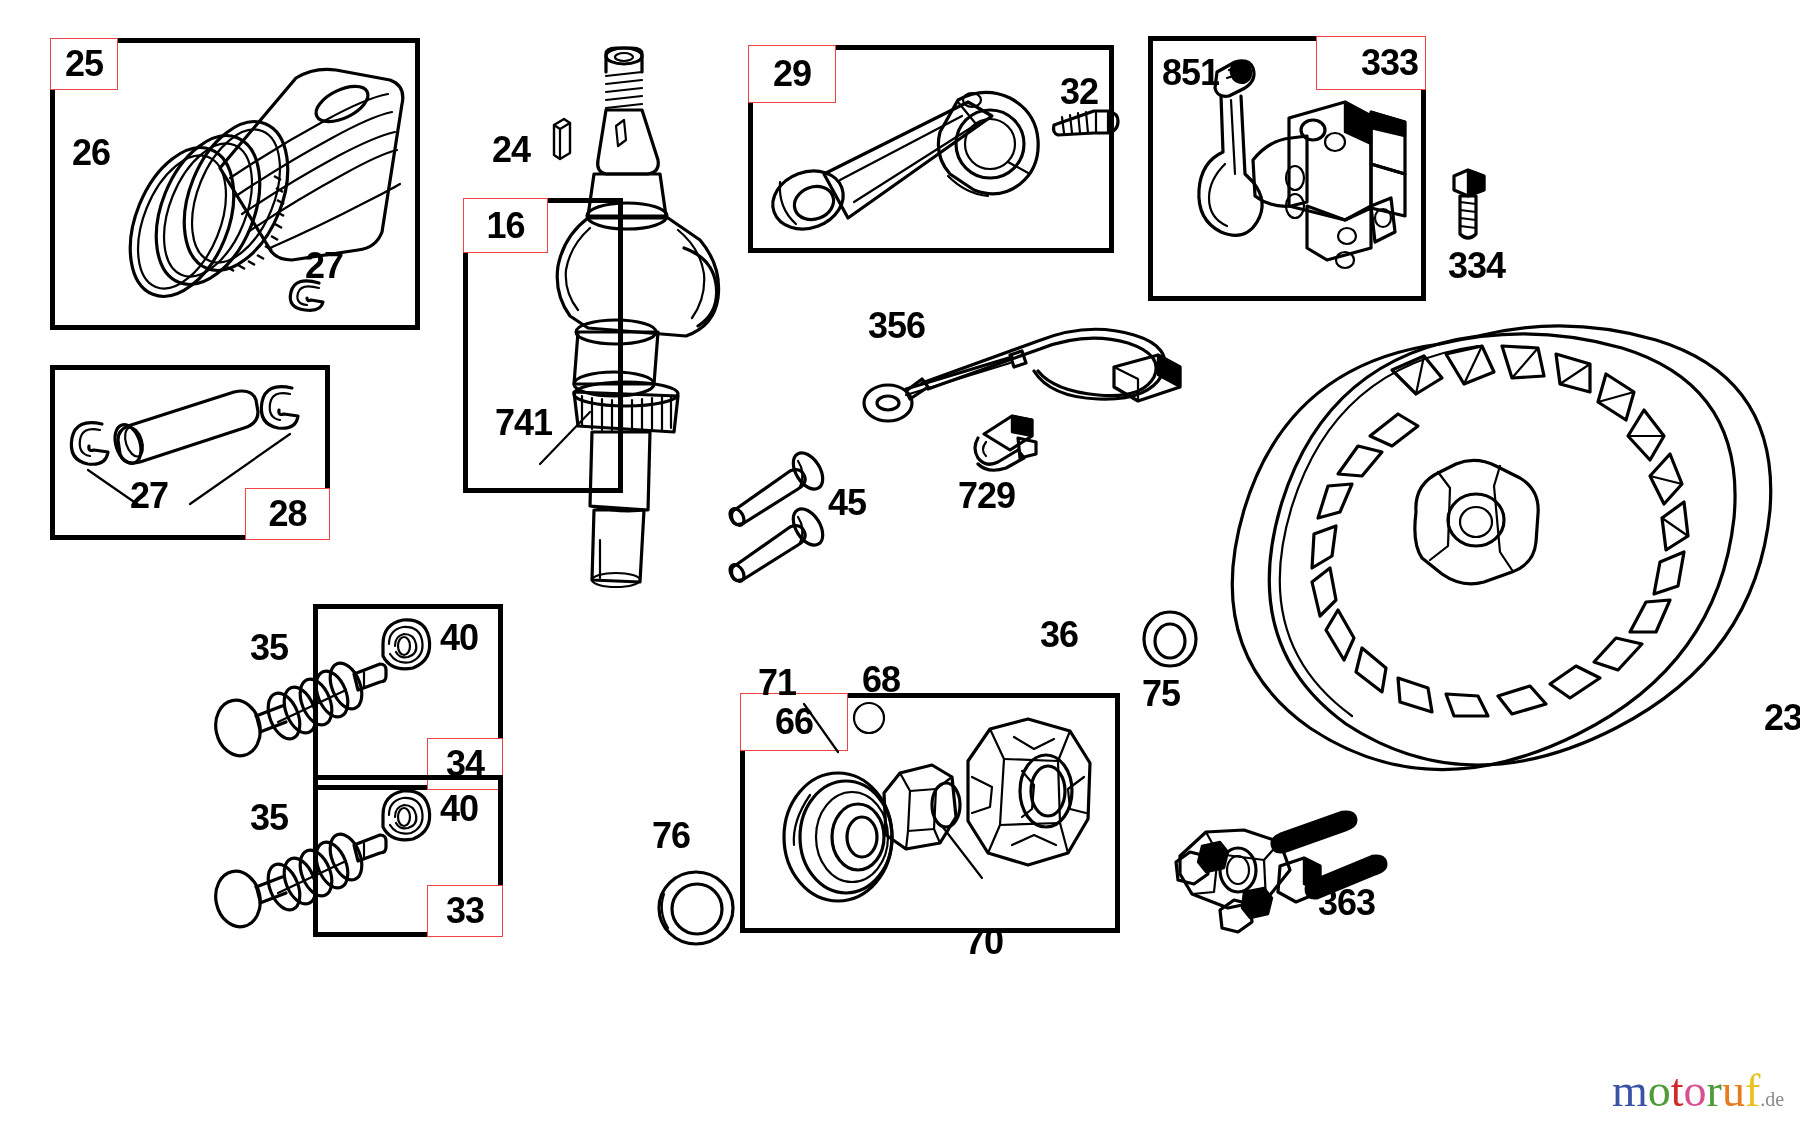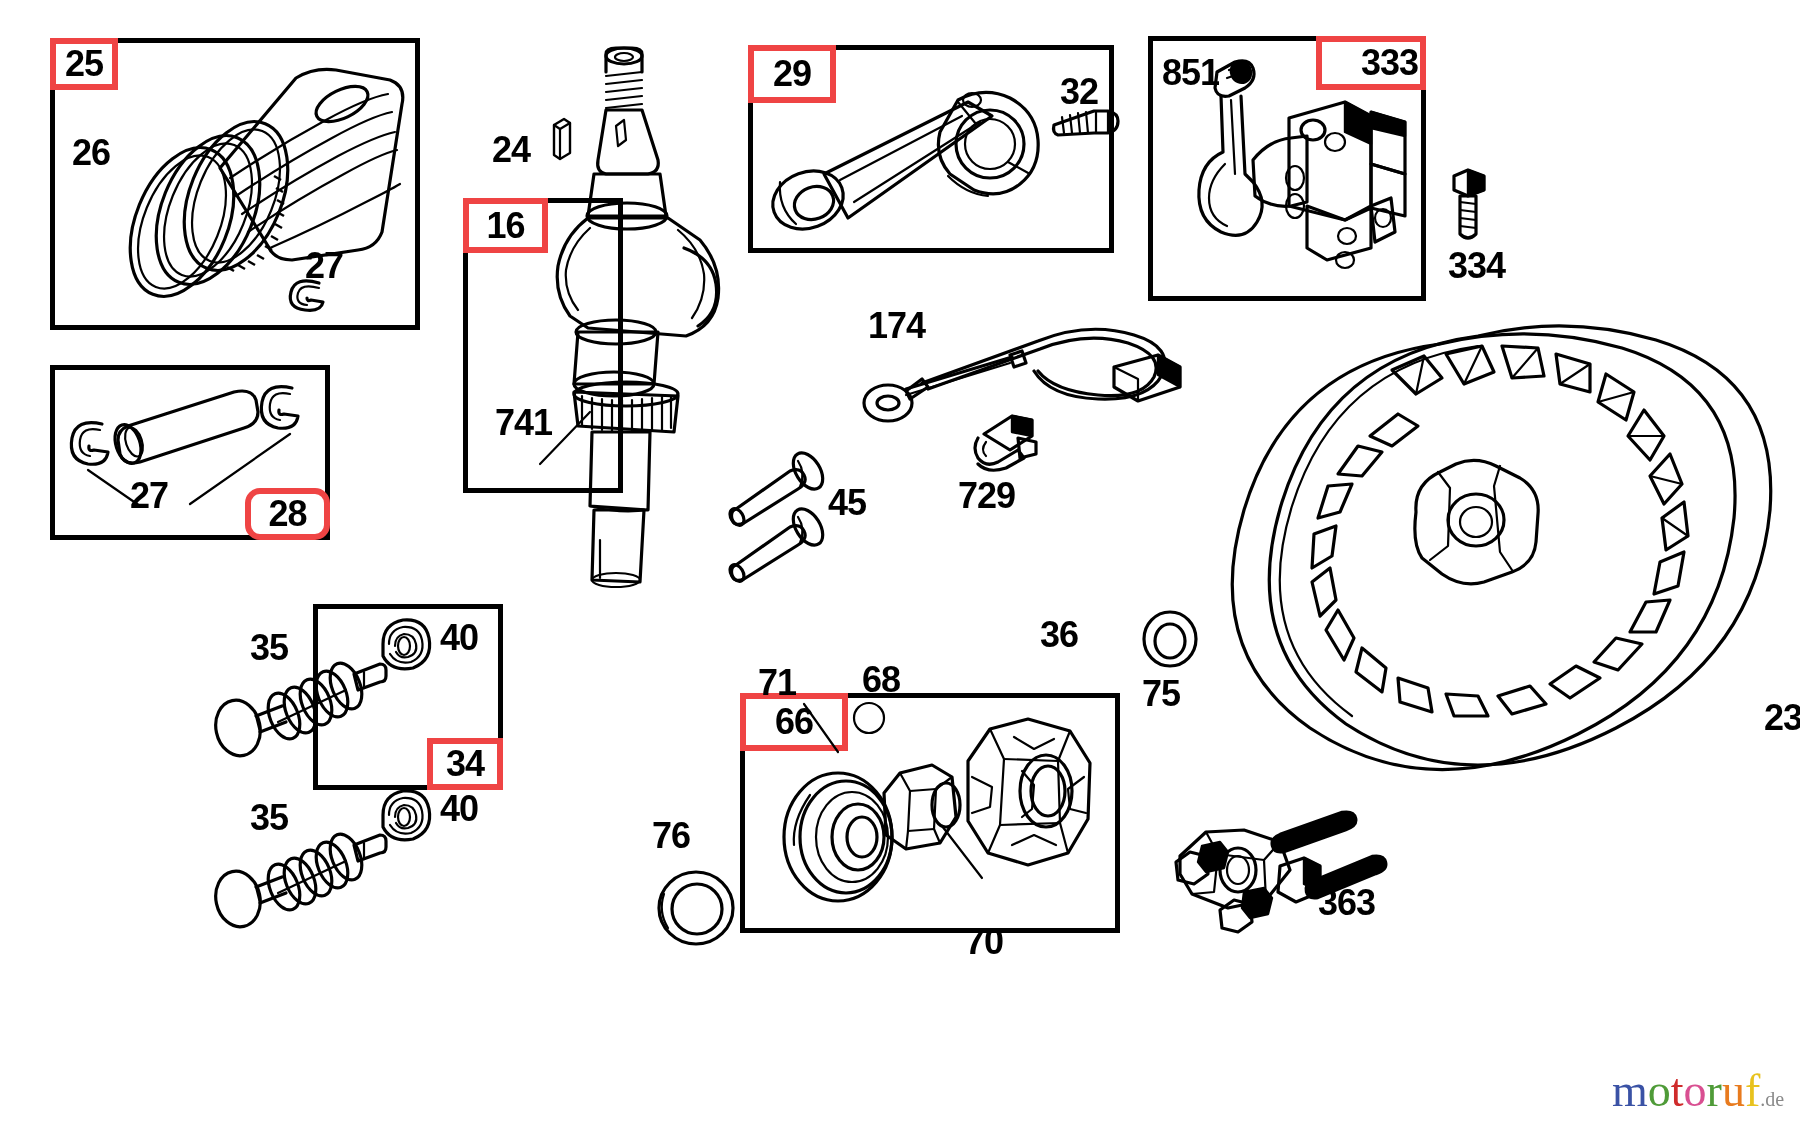--- a/index.html
+++ b/index.html
@@ -8,21 +8,21 @@
     font-family:"Liberation Sans", sans-serif;
     width:1800px;height:1126px;
     position:relative;overflow:hidden;
     -webkit-font-smoothing:antialiased;
   }
   #sheet{position:absolute;inset:0;background:#fff;}
 
   
   .grp{position:absolute;border:5px solid #000;box-sizing:border-box;background:transparent;}
   .tag{
-    position:absolute;border:6px solid #ef4444;box-sizing:border-box;background:#fff;
+    position:absolute;border:1px solid #ef4444;box-sizing:border-box;background:#fff;
     font-weight:bold;color:#000;display:flex;align-items:center;justify-content:center;
     letter-spacing:-1px;line-height:1;
   }
   
   .tag.tl{left:-5px;top:-5px;}
   .tag.tr{right:-5px;top:-5px;padding-left:37px;}
   .tag.br{right:-5px;bottom:-5px;}
 
   
   .lbl{
@@ -89,21 +89,21 @@
 
   <div class="lbl" style="left:72px;top:135px;font-size:36px;">26</div>
 
   <svg style="position:absolute;left:283px;top:272px;width:52px;height:42px;" viewBox="0 0 52 42">
     <path class="pt" d="M36 11 Q12 4 8 20 Q4 36 22 38 Q38 40 40 30 L28 28 Q24 30 24 26"></path>
     <path class="pt-thin" d="M36 16 Q18 11 15 21 Q12 32 24 33"></path>
   </svg>
   <div class="lbl" style="left:305px;top:248px;font-size:36px;">27</div>
 
   <div class="grp" style="left:50px;top:365px;width:280px;height:175px;">
-    <div class="tag br" style="width:85px;height:52px;font-size:36px;border-radius:15px;">28</div>
+    <div class="tag br" style="width:85px;height:52px;font-size:36px;">28</div>
   </div>
 
   <svg style="position:absolute;left:62px;top:378px;width:260px;height:130px;" viewBox="0 0 260 130">
 
     <g transform="translate(6 38)">
       <path class="pt" d="M34 8 Q8 2 4 22 Q0 44 20 48 Q38 50 40 36 L26 34 Q20 36 21 30"></path>
       <path class="pt-thin" d="M32 14 Q14 10 12 24 Q10 38 22 40"></path>
     </g>
 
     <g>
@@ -295,21 +295,21 @@
     <path class="pt" d="M66 74 L178 34 Q224 16 266 28 Q302 40 292 62 Q280 84 236 80 Q192 76 176 56"></path>
 
     <path class="pt" d="M44 74 L150 42"></path>
     <path class="pt-thin" d="M44 80 L148 48"></path>
     <path class="pt" d="M148 40 L160 36 L164 48 L152 52 Z"></path>
 
     <path class="pt" d="M252 52 L296 40 L318 52 L318 72 L276 86 L252 72 Z"></path>
     <path class="pt-f" d="M296 40 L318 52 L318 72 L296 60 Z"></path>
     <path class="pt-thin" d="M252 52 L276 64 L276 86"></path>
   </svg>
-  <div class="lbl" style="left:868px;top:308px;font-size:36px;">174</div>
+  <div class="lbl" style="left:868px;top:308px;font-size:36px;">356</div>
 
   <svg style="position:absolute;left:970px;top:408px;width:72px;height:62px;" viewBox="0 0 72 62">
     <path class="pt" d="M14 26 L42 8 L62 12 L62 28 L40 42 Z"></path>
     <path class="pt-f" d="M42 8 L62 12 L62 28 L42 24 Z"></path>
     <path class="pt" d="M8 30 Q2 40 8 50 Q16 60 28 54 L48 42 L54 50 L36 60 Q18 66 8 56"></path>
     <path class="pt-thin" d="M16 34 Q10 42 16 48"></path>
     <path class="pt" d="M48 30 L66 34 L66 46 L50 50 Z"></path>
   </svg>
   <div class="lbl" style="left:958px;top:478px;font-size:36px;">729</div>
 
@@ -417,20 +417,23 @@
   <div class="lbl" style="left:250px;top:630px;font-size:36px;">35</div>
 
   <svg style="position:absolute;left:373px;top:614px;width:64px;height:62px;" viewBox="0 0 64 62">
     <path class="pt" d="M10 30 Q10 10 30 6 Q52 4 56 24 Q60 46 40 54 Q18 58 10 42 Z"></path>
     <path class="pt-thin" d="M16 30 Q16 16 30 13 Q46 12 49 26 Q52 42 38 48 Q24 51 17 40"></path>
     <path class="pt-thin" d="M22 32 Q22 22 31 20 Q41 20 43 30 Q45 40 35 43 Q27 45 23 38"></path>
     <ellipse class="pt-thin" cx="31" cy="32" rx="6" ry="9"></ellipse>
   </svg>
   <div class="lbl" style="left:440px;top:620px;font-size:36px;">40</div>
 
+  <div class="grp" style="left:313px;top:775px;width:190px;height:162px;">
+    <div class="tag br" style="width:76px;height:52px;font-size:36px;">33</div>
+  </div>
 
   <svg style="position:absolute;left:212px;top:811px;width:180px;height:120px;" viewBox="0 0 180 120">
     <ellipse class="pt" cx="26" cy="88" rx="22" ry="28" transform="rotate(-12 26 88)"></ellipse>
     <path class="pt" d="M44 76 L70 66"></path>
     <path class="pt" d="M48 92 L74 82"></path>
     <path class="pt-thin" d="M44 76 L48 92"></path>
     <g class="pt">
       <ellipse cx="72" cy="76" rx="14" ry="24" transform="rotate(-22 72 76)"></ellipse>
       <ellipse cx="88" cy="70" rx="14" ry="24" transform="rotate(-22 88 70)"></ellipse>
       <ellipse cx="104" cy="62" rx="14" ry="24" transform="rotate(-22 104 62)"></ellipse>

